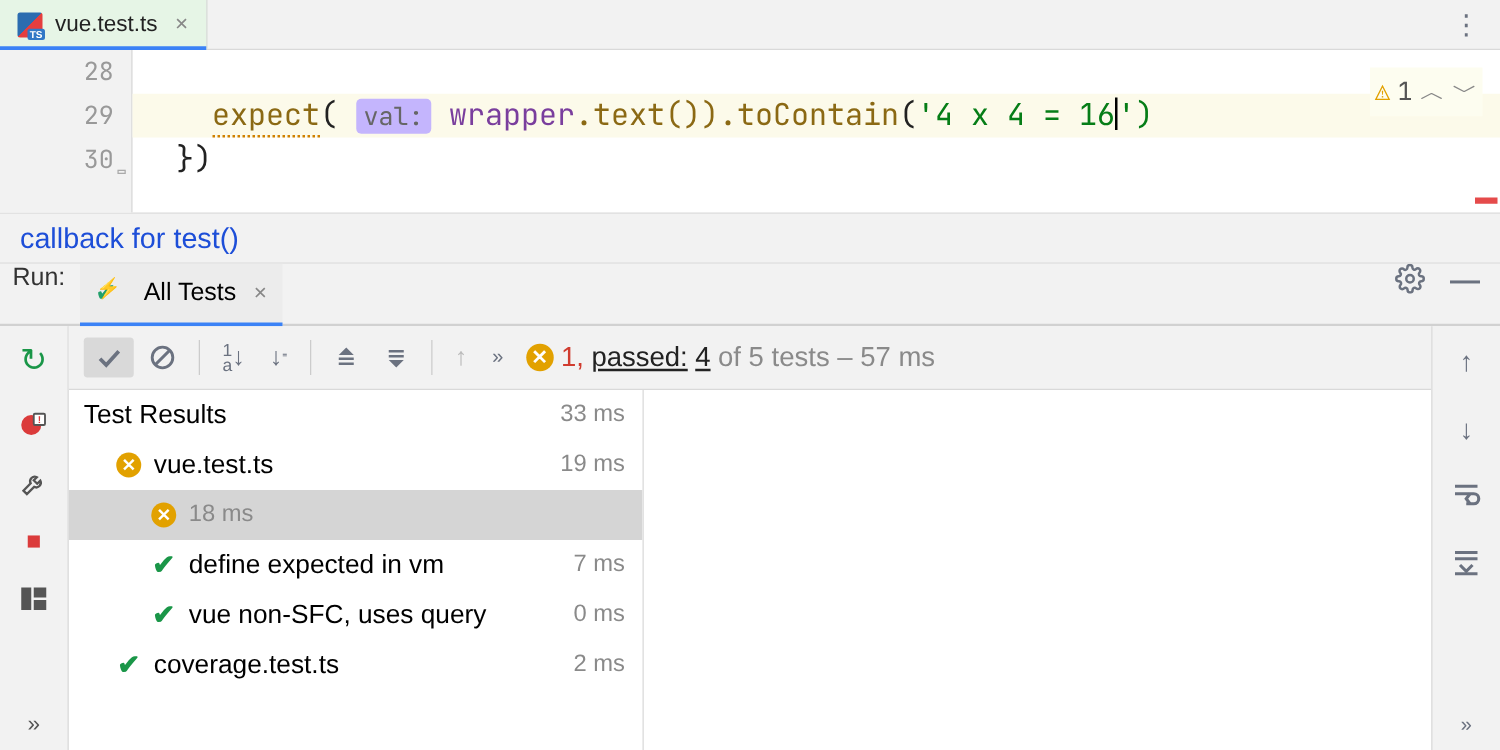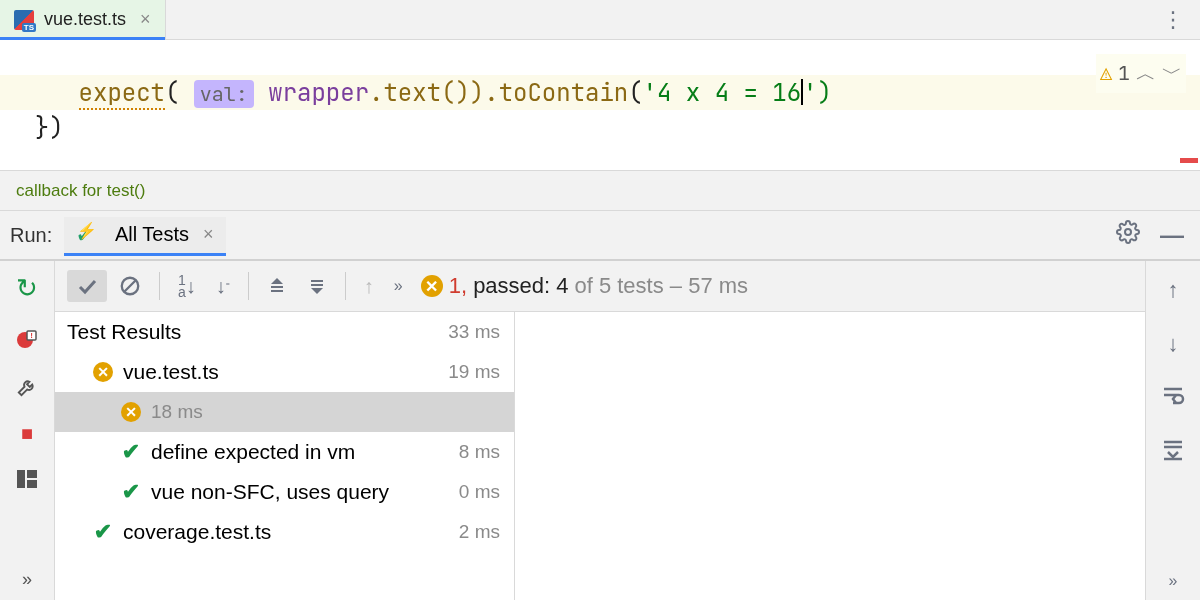--- a/index.html
+++ b/index.html
@@ -106,21 +106,20 @@
   .k-pun  { color: #222; }
   .param-hint {
     background: #c4b5fd;
     color: #666;
     font-size: 20px;
     padding: 1px 6px;
     border-radius: 4px;
   }
   .dotted-underline {
     border-bottom: 2px dotted #d08000;
-    margin-left: 15px;
   }
   .cursor {
     display: inline-block;
     width: 2px; height: 26px;
     background: #000;
     vertical-align: -4px;
   }
   .inspection-widget {
     position: absolute;
     top: 14px;
@@ -143,31 +142,30 @@
   }
 
   
   .breadcrumb {
     height: 40px;
     background: #f2f2f2;
     border-bottom: 1px solid #d9d9d9;
     display: flex;
     align-items: center;
     padding: 0 16px;
-    font-size: 17px;
-    color: #4d7c0f;
+    font-size: 23px;
+    color: #1d4ed8;
   }
 
   
   .run-header {
     height: 50px;
     background: #f2f2f2;
     border-bottom: 2px solid #d1d1d1;
     display: flex;
-    align-items: center;
     padding: 0 10px;
     gap: 8px;
   }
   .run-label { font-size: 20px; color: #333; margin-right: 4px; }
   .run-tab {
     display: flex;
     align-items: center;
     gap: 8px;
     padding: 6px 12px;
     font-size: 20px;
@@ -216,21 +214,21 @@
     padding: 0 12px;
     gap: 4px;
     font-size: 20px;
   }
   .tt-btn { padding: 4px 8px; color: #6b7280; cursor: pointer; display:flex; align-items:center; }
   .tt-btn.pressed { background: #d9d9d9; border-radius: 3px; }
   .tt-sep { width: 1px; height: 28px; background: #ccc; margin: 0 6px; }
   .tt-status { font-size: 22px; margin-left: 6px; display:flex; align-items:center; gap:6px;}
   .fail-icon { width:22px; height:22px; border-radius:50%; background:#e2a100; color:#fff; display:inline-flex; align-items:center; justify-content:center; font-weight:bold; font-size:16px; }
   .fail-txt { color: #d03c2f; }
-  .pass-txt { color: #222; }
+  .pass-txt { color: #222; text-decoration: underline; }
   .muted { color: #8a8a8a; }
 
   .test-split {
     flex: 1;
     display: flex;
   }
   .tree {
     width: 460px;
     border-right: 1px solid #d9d9d9;
     font-size: 21px;
@@ -283,20 +281,28 @@
 <div class="tabbar">
   <div class="tab">
     <span class="tab-icon"></span>
     <span class="tab-label">vue.test.ts</span>
     <span class="tab-close">×</span>
   </div>
   <div class="tabbar-overflow">⋮</div>
 </div>
 
 <div class="editor">
+  <div class="gutter mono">
+    <div>28</div>
+    <div>29</div>
+    <div>
+      <span>30</span>
+      <span class="fold-marker">▭</span>
+    </div>
+  </div>
   <div class="code mono">
     <div class="code-line"></div>
     <div class="code-line hl-line">    <span class="k-call dotted-underline">expect</span><span class="k-pun">( </span><span class="param-hint">val:</span> <span class="k-prop">wrapper</span><span class="k-call">.text()).</span><span class="k-call">toContain</span><span class="k-pun">(</span><span class="k-str">'4 x 4 = 16</span><span class="cursor"></span><span class="k-str">')</span></div>
     <div class="code-line">  <span class="k-pun">})</span></div>
     <div class="inspection-widget">
       <span class="warn-tri">⚠</span>
       <span>1</span>
       <span style="color:#888;">︿</span>
       <span style="color:#888;">﹀</span>
     </div>
@@ -410,21 +416,21 @@
         </div>
         <div class="tree-row indent-3 selected">
           <span class="node-icon">
               <span class="icon-fail">✕</span>
             </span>
           <span class="tree-time">18 ms</span>
         </div>
         <div class="tree-row indent-3">
           <span class="node-icon icon-pass">✔</span>
           <span class="tree-label">define expected in vm</span>
-          <span class="tree-time">8 ms</span>
+          <span class="tree-time">7 ms</span>
         </div>
         <div class="tree-row indent-3">
           <span class="node-icon icon-pass">✔</span>
           <span class="tree-label">vue non-SFC, uses query</span>
           <span class="tree-time">0 ms</span>
         </div>
         <div class="tree-row indent-2">
           <span class="node-icon icon-pass">✔</span>
           <span class="tree-label">coverage.test.ts</span>
           <span class="tree-time">2 ms</span>

